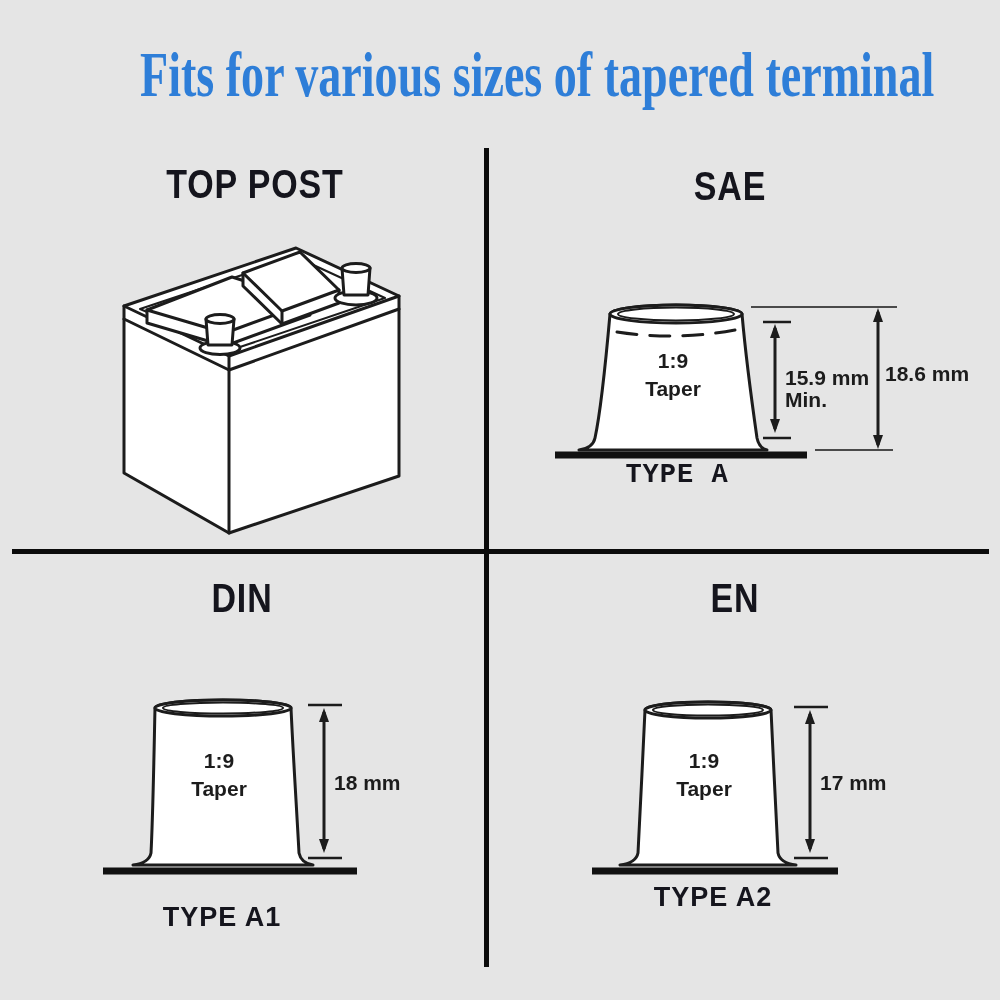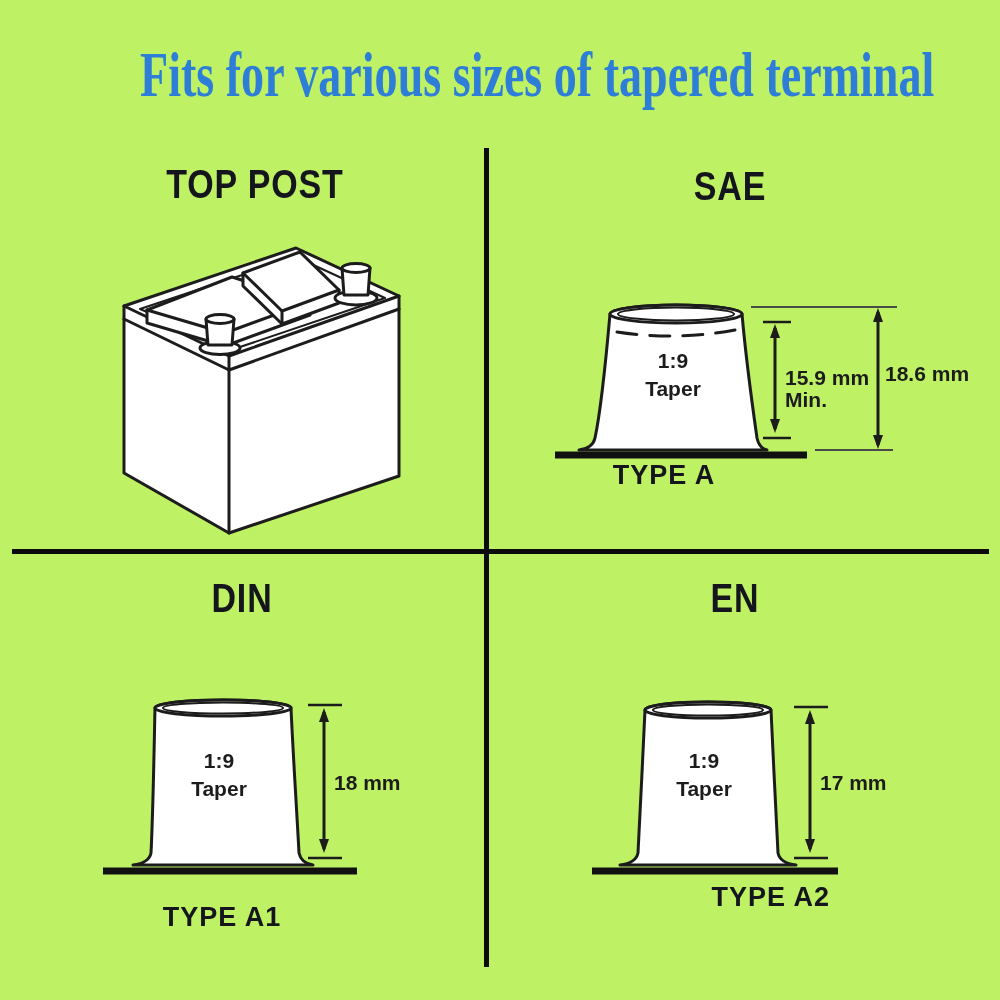--- a/index.html
+++ b/index.html
@@ -1,16 +1,16 @@
 <!DOCTYPE html>
 <html><head>
 <meta charset="utf-8">
 <style>
   html,body{margin:0;padding:0;background:#fff;}
-  .canvas{position:relative;width:1000px;height:1000px;background:#bef264;overflow:hidden;
+  .canvas{position:relative;width:1000px;height:1000px;background:#e5e5e5;overflow:hidden;
           font-family:"Liberation Sans",sans-serif;}
   .title{position:absolute;left:0;top:38px;width:1000px;text-align:center;margin:0;
          font-family:"Liberation Serif","DejaVu Serif",serif;font-weight:bold;font-size:64px;
          transform:scaleX(.72);transform-origin:500px 50%;white-space:nowrap;}
   .heading{position:absolute;text-align:center;font-weight:bold;font-size:40px;color:#15151d;
            transform:scaleX(.85);transform-origin:center;white-space:nowrap;letter-spacing:1px;}
   .type-label{position:absolute;text-align:center;font-weight:bold;font-size:27px;color:#15151d;
               white-space:nowrap;letter-spacing:1px;}
   .vdiv{position:absolute;left:484px;top:148px;width:5px;height:819px;background:#0b0b0b;}
   .hdiv{position:absolute;left:12px;top:549px;width:977px;height:5px;background:#0b0b0b;}
@@ -88,21 +88,21 @@
     <line x1="333" y1="24" x2="333" y2="157" stroke="#1c1c1c" stroke-width="3"></line>
     <polygon points="333,20 328,34 338,34" fill="#1c1c1c"></polygon>
     <polygon points="333,161 328,147 338,147" fill="#1c1c1c"></polygon>
 
     <text x="128" y="80" font-size="21" text-anchor="middle">1:9</text>
     <text x="128" y="108" font-size="21" text-anchor="middle">Taper</text>
     <text x="240" y="97" font-size="21" text-anchor="start">15.9 mm</text>
     <text x="240" y="119" font-size="21" text-anchor="start">Min.</text>
     <text x="340" y="93" font-size="21" text-anchor="start">18.6 mm</text>
   </svg>
-  <div class="type-label" style="left:534px;top:460px;width:260px;">TYPE A</div>
+  <div class="type-label" style="left:547px;top:460px;width:260px;font-family:Liberation Mono, monospace;">TYPE A</div>
 
   <svg style="left:95px;top:683px;" width="330" height="200" viewBox="0 0 330 200">
     <g fill="#fff" stroke="#1c1c1c" stroke-width="3" stroke-linejoin="round" stroke-linecap="round">
       <path d="M60,25 C59,70 58,132 56,170 Q54,180 38,182 L218,182 Q206,180 204,170 C202,132 198,70 196,25 A68 8 0 0 0 60,25 Z"></path>
       <ellipse cx="128" cy="25" rx="68" ry="8"></ellipse>
       <ellipse fill="none" stroke-width="2" cx="128" cy="25" rx="60" ry="5.5"></ellipse>
     </g>
     <line x1="8" y1="188" x2="262" y2="188" stroke="#111" stroke-width="7"></line>
 
     <line x1="213" y1="22" x2="247" y2="22" stroke="#1c1c1c" stroke-width="2.5"></line>
@@ -126,15 +126,15 @@
 
     <line x1="214" y1="24" x2="248" y2="24" stroke="#1c1c1c" stroke-width="2.5"></line>
     <line x1="230" y1="31" x2="230" y2="166" stroke="#1c1c1c" stroke-width="3"></line>
     <polygon points="230,27 225,41 235,41" fill="#1c1c1c"></polygon>
     <polygon points="230,170 225,156 235,156" fill="#1c1c1c"></polygon>
     <line x1="214" y1="175" x2="248" y2="175" stroke="#1c1c1c" stroke-width="2.5"></line>
     <text x="124" y="85" font-size="21" text-anchor="middle">1:9</text>
     <text x="124" y="113" font-size="21" text-anchor="middle">Taper</text>
     <text x="240" y="107" font-size="21" text-anchor="start">17 mm</text>
   </svg>
-  <div class="type-label" style="left:564px;top:882px;width:266px;text-align:right;">TYPE A2</div>
+  <div class="type-label" style="left:580px;top:882px;width:266px;">TYPE A2</div>
 
 </div>
 
 </body></html>

